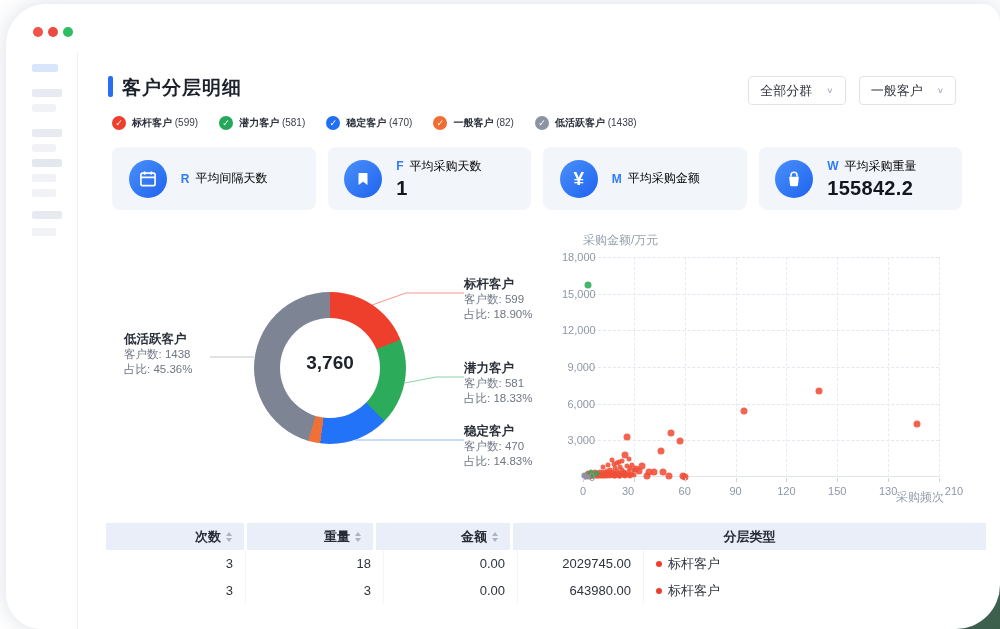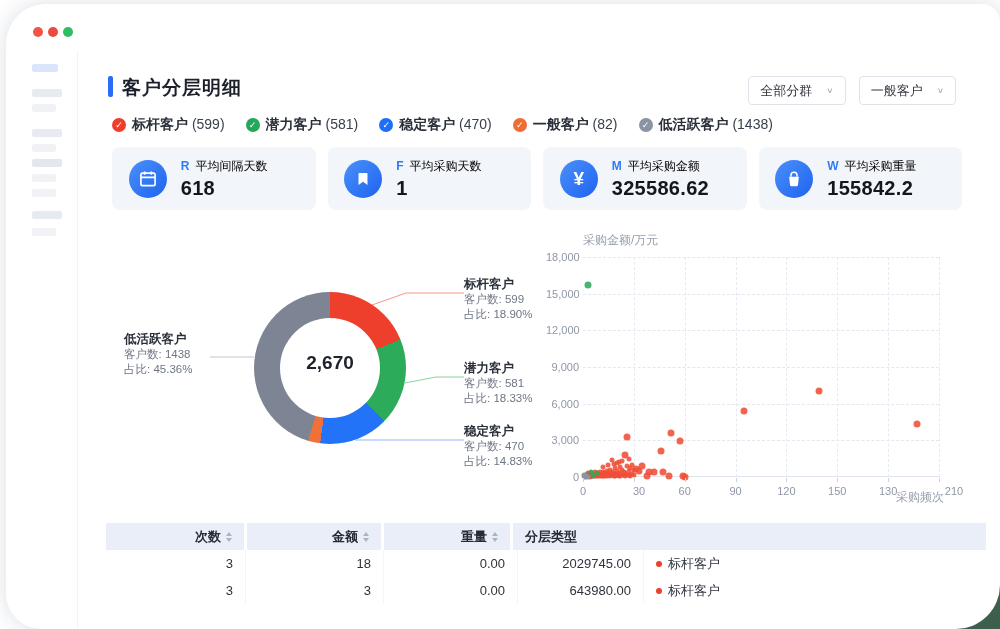--- a/index.html
+++ b/index.html
@@ -26,21 +26,21 @@
   .filters { position:absolute; right:44px; top:72px; display:flex; gap:13px; }
   .filter-btn { height:29px; display:flex; align-items:center; gap:14px; padding:0 11px;
     background:#fff; border:1px solid #dfe3e9; border-radius:4px; font-size:13px; color:#32363e; cursor:pointer; }
   .chev { font-size:10px; color:#a6adba; transform:scaleY(.8); }
 
   
   .legend { position:absolute; left:106px; top:112px; display:flex; gap:21px; align-items:center; }
   .legend-item { display:flex; align-items:center; gap:6px; cursor:pointer; }
   .lg-dot { width:14px; height:14px; border-radius:50%; color:#fff; font-size:9px; font-weight:700;
     display:flex; align-items:center; justify-content:center; font-style:normal; }
-  .lg-txt { font-size:14px; color:#2a2f3a; font-weight:600; }
+  .lg-txt { font-size:10px; color:#2a2f3a; font-weight:600; }
   .lg-txt b { font-weight:400; color:#3a404c; }
 
   
   .stats { position:absolute; left:106px; top:143px; width:850px; height:63px;
     display:grid; grid-template-columns:repeat(4,1fr); gap:12px; }
   .stat-card { background:#f2f5fa; border-radius:8px; display:flex; align-items:center; justify-content:center; gap:14px; }
   .stat-ic { width:38px; height:38px; border-radius:50%; background:linear-gradient(135deg,#4a90fa 0%,#1e63ef 100%);
     display:flex; align-items:center; justify-content:center; flex:0 0 38px; }
   .stat-ic .glyph { color:#fff; font-size:19px; font-weight:700; line-height:1; }
   .stat-body { width:118px; }
@@ -62,31 +62,31 @@
   .co-line { font-size:11.5px; color:#6e7584; }
   .connectors { position:absolute; left:0; top:0; pointer-events:none; }
 
   
   .scatter-area { position:absolute; left:540px; top:225px; width:435px; height:290px; }
   .sc-ylabel { position:absolute; left:37px; top:3px; font-size:12px; color:#98a0ae; }
   .sc-xlabel { position:absolute; left:350px; top:260px; font-size:12px; color:#98a0ae; }
   .plot { position:absolute; left:37px; top:28px; width:356px; height:220px; border-bottom:1px solid #dfe3ed; }
   .gl-h { position:absolute; left:0; width:356px; border-top:1px dashed #e3e7f1; }
   .gl-v { position:absolute; top:0; height:220px; border-left:1px dashed #e6eaf3; }
-  .ytick { position:absolute; width:33px; text-align:right; font-size:11px; color:#8f97a6; left:0; }
+  .ytick { position:absolute; width:33px; text-align:right; font-size:11px; color:#8f97a6; left:16px; }
   .xtick { position:absolute; font-size:11px; color:#8f97a6; transform:translateX(-50%); top:256px; }
   .xtickmark { position:absolute; width:1px; height:4px; background:#ccd2de; top:249px; }
   .pt { position:absolute; border-radius:50%; transform:translate(-50%,-50%); opacity:.88; }
 
   
   .table { position:absolute; left:100px; top:519px; width:880px; font-size:13px; }
   .thead { display:flex; }
   .th { height:27px; background:#e9eef9; display:flex; align-items:center; padding:0 12px;
     color:#262b34; font-weight:700; margin-right:3px; }
-  .th:last-child { margin-right:0; }
+  .th:last-child { margin-right:0;justify-content:center; }
   .tr { display:flex; }
   .td { height:27px; display:flex; align-items:center; padding:0 12px; color:#2e333c;
     border-right:1px solid #f3f5f9; }
   .td:last-child { border-right:none; }
   .al-r { justify-content:flex-end; }
   .c0 { width:146px; } .c1 { width:140px; } .c2 { width:138px; } .c3 { width:134px; }
   .c4 { width:126px; } .c5 { flex:1; }
   .name-link { color:#4a8cf7; cursor:pointer; white-space:nowrap; }
   .blurred { filter:blur(3px); opacity:.75; }
   .type-dot { width:6px; height:6px; border-radius:50%; margin-right:6px; flex:0 0 6px; }
@@ -164,21 +164,20 @@
             <svg width="20" height="20" viewBox="0 0 24 24" fill="none" stroke="#fff" stroke-width="2">
               <rect x="3.5" y="5" width="17" height="15" rx="2"></rect>
               <path d="M8 3v4M16 3v4M3.5 10h17"></path>
             </svg>
           </span>
           <div class="stat-body">
             <div class="stat-top">
               <b class="stat-letter">R</b>
               <span class="stat-label">平均间隔天数</span>
             </div>
-            <div class="stat-value">618</div>
           </div>
         </div>
         <div class="stat-card">
           <span class="stat-ic">
             <svg width="18" height="18" viewBox="0 0 24 24">
               <path d="M7 4h10a1 1 0 0 1 1 1v15l-6-4.5L6 20V5a1 1 0 0 1 1-1z" fill="#fff"></path>
             </svg>
           </span>
           <div class="stat-body">
             <div class="stat-top">
@@ -190,21 +189,20 @@
         </div>
         <div class="stat-card">
           <span class="stat-ic">
             <span class="glyph">¥</span>
           </span>
           <div class="stat-body">
             <div class="stat-top">
               <b class="stat-letter">M</b>
               <span class="stat-label">平均采购金额</span>
             </div>
-            <div class="stat-value">325586.62</div>
           </div>
         </div>
         <div class="stat-card">
           <span class="stat-ic">
             <svg width="18" height="18" viewBox="0 0 24 24">
               <path d="M8 9V7a4 4 0 0 1 8 0v2" stroke="#fff" fill="none" stroke-width="2"></path>
               <path d="M5.5 9h13l-1.2 11a1.8 1.8 0 0 1-1.8 1.6H8.5A1.8 1.8 0 0 1 6.7 20z" fill="#fff"></path>
             </svg>
           </span>
           <div class="stat-body">
@@ -219,21 +217,21 @@
 
     <div class="donut-area">
       <svg class="connectors" width="445" height="285" viewBox="0 0 445 285">
         <polyline points="266,76 300,64 358,64" fill="none" stroke="#ee3e2c" stroke-opacity=".55" stroke-width="1"></polyline>
         <polyline points="299,154 330,148 358,148" fill="none" stroke="#2cab5a" stroke-opacity=".55" stroke-width="1"></polyline>
         <polyline points="249,211 320,211 358,211" fill="none" stroke="#2273f8" stroke-opacity=".5" stroke-width="1"></polyline>
         <polyline points="148,128 104,128" fill="none" stroke="#9aa1ad" stroke-opacity=".6" stroke-width="1"></polyline>
       </svg>
       <div class="donut" id="donut" style="background: conic-gradient(rgb(238, 62, 44) 0deg, rgb(238, 62, 44) 68.04deg, rgb(44, 171, 90) 68.04deg, rgb(44, 171, 90) 134.028deg, rgb(34, 115, 248) 134.028deg, rgb(34, 115, 248) 187.416deg, rgb(239, 112, 57) 187.416deg, rgb(239, 112, 57) 196.704deg, rgb(125, 132, 147) 196.704deg, rgb(125, 132, 147) 360deg);"></div>
       <div class="donut-center">
-        <div class="dc-value">2,670</div>
+        <div class="dc-value">3,760</div>
       </div>
       <div id="callouts">
           <div class="callout" style="left: 358px; top: 48px;">
             <div class="co-title">标杆客户</div>
             <div class="co-line">客户数: 599</div>
             <div class="co-line">占比: 18.90%</div>
           </div>
           <div class="callout" style="left: 358px; top: 132px;">
             <div class="co-title">潜力客户</div>
             <div class="co-line">客户数: 581</div>
@@ -384,21 +382,21 @@
           <div class="ytick" style="top: 242px;">0</div>
           <div class="ytick" style="top: 205.333px;">3,000</div>
           <div class="ytick" style="top: 168.667px;">6,000</div>
           <div class="ytick" style="top: 132px;">9,000</div>
           <div class="ytick" style="top: 95.3333px;">12,000</div>
           <div class="ytick" style="top: 58.6667px;">15,000</div>
           <div class="ytick" style="top: 22px;">18,000</div>
           <div class="xtickmark" style="left: 37px;"></div>
           <div class="xtick" style="left: 37px;">0</div>
           <div class="xtickmark" style="left: 87.8571px;"></div>
-          <div class="xtick" style="left: 93px;">30</div>
+          <div class="xtick" style="left: 82px;">30</div>
           <div class="xtickmark" style="left: 138.714px;"></div>
           <div class="xtick" style="left: 138.714px;">60</div>
           <div class="xtickmark" style="left: 189.571px;"></div>
           <div class="xtick" style="left: 189.571px;">90</div>
           <div class="xtickmark" style="left: 240.429px;"></div>
           <div class="xtick" style="left: 240.429px;">120</div>
           <div class="xtickmark" style="left: 291.286px;"></div>
           <div class="xtick" style="left: 291.286px;">150</div>
           <div class="xtickmark" style="left: 342.143px;"></div>
           <div class="xtick" style="left: 342.143px;">130</div>
@@ -409,29 +407,29 @@
 
     <div class="table">
       <div class="thead" id="thead">
           <div class="th c2 al-r">
             <span>次数</span>
             <span class="sort">
               <i class="up"></i>
               <i class="dn"></i>
             </span>
           </div>
-          <div class="th c3 al-r">
-            <span>金额</span>
+          <div class="th c4 al-r">
+            <span>重量</span>
             <span class="sort">
               <i class="up"></i>
               <i class="dn"></i>
             </span>
           </div>
-          <div class="th c4 al-r">
-            <span>重量</span>
+          <div class="th c3 al-r">
+            <span>金额</span>
             <span class="sort">
               <i class="up"></i>
               <i class="dn"></i>
             </span>
           </div>
           <div class="th c5">
             <span>分层类型</span>
           </div>
         </div>
       <div id="tbody">

